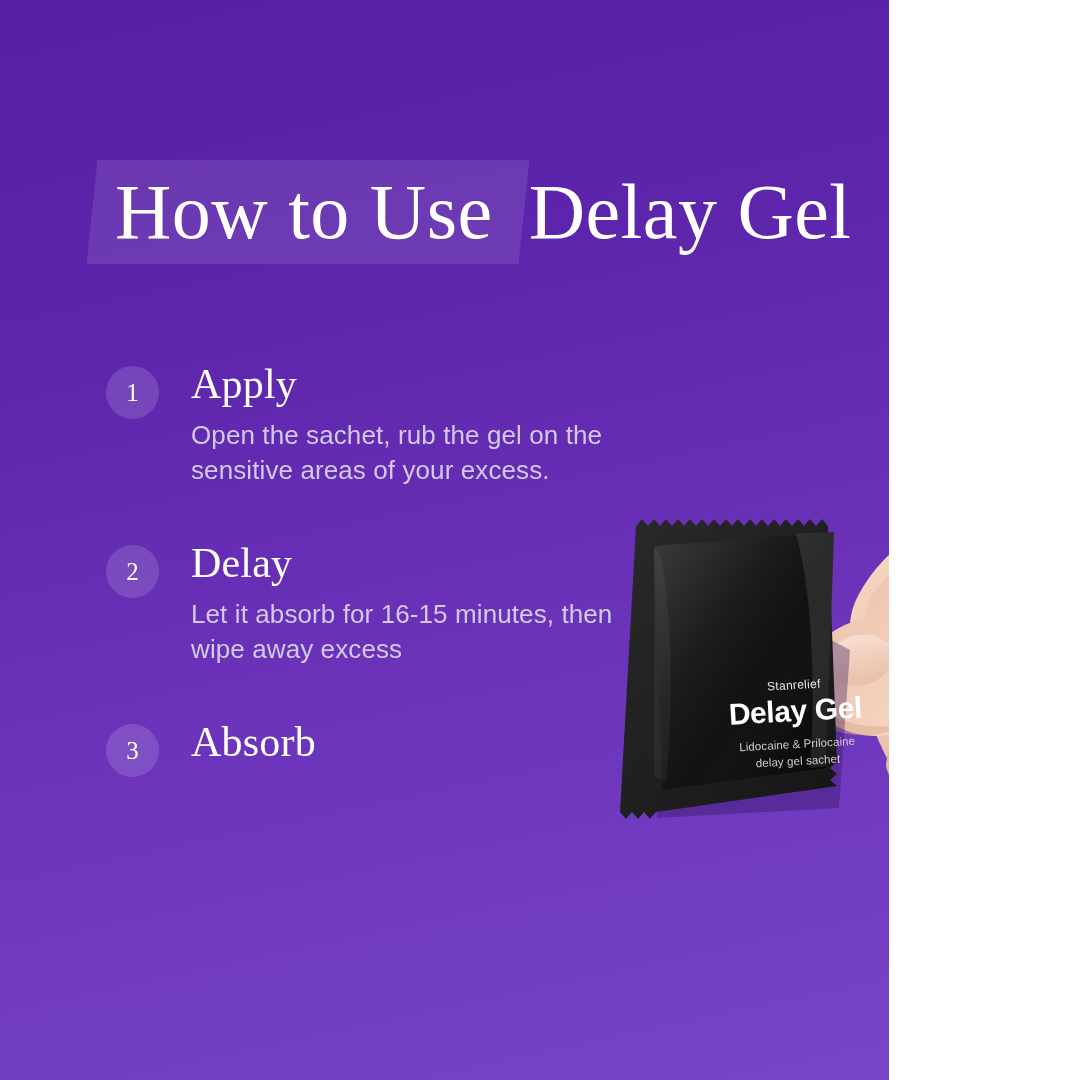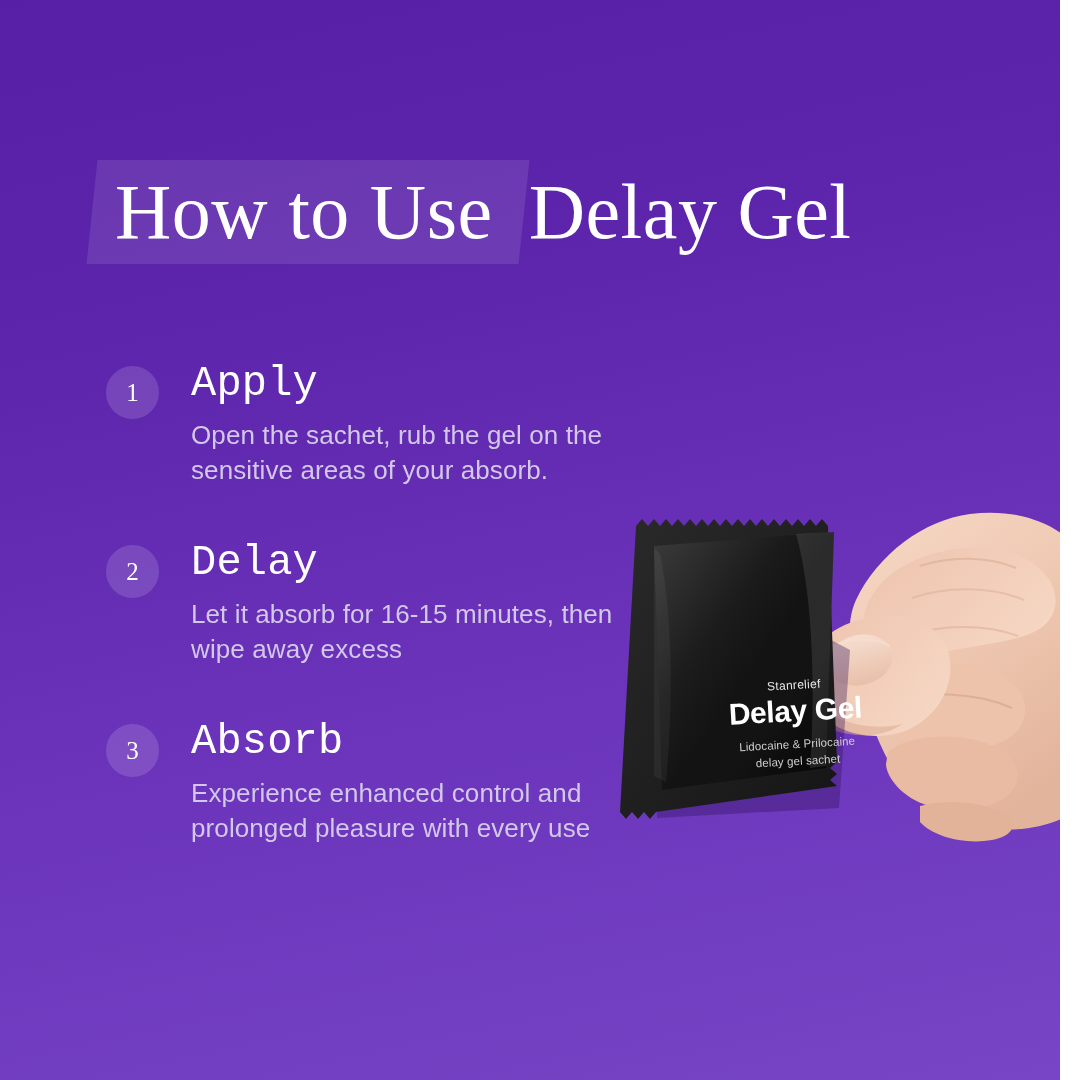--- a/index.html
+++ b/index.html
@@ -8,21 +8,21 @@
   }
   body {
     width: 1080px;
     height: 1080px;
     overflow: hidden;
     font-family: "Liberation Sans", sans-serif;
   }
 
   #poster {
     position: relative;
-    width: 1060px;
+    width: 889px;
     height: 1080px;
     background: linear-gradient(168deg, #571ea6 0%, #5d25ac 28%, #6b34bb 62%, #7745c6 100%);
     overflow: hidden;
   }
 
   
   .title-block {
     position: absolute;
     left: 88px;
     top: 160px;
@@ -82,21 +82,21 @@
     font-family: "Liberation Serif", "DejaVu Serif", serif;
     font-size: 25px;
     color: #ffffff;
     line-height: 1;
   }
 
   .step-body {
     margin-left: 85px;
   }
   .step-title {
-    font-family: Liberation Mono, monospace;
+    font-family: Liberation Serif, serif;
     font-size: 42px;
     font-weight: 400;
     color: #ffffff;
     line-height: 1.05;
     letter-spacing: 0.2px;
     margin: 0 0 12px 0;
   }
   .step-desc {
     font-family: "Liberation Sans", sans-serif;
     font-size: 26px;
@@ -170,41 +170,40 @@
   </div>
 
   <div class="steps">
 
     <div class="step">
       <div class="badge">
         <span class="badge-num">1</span>
       </div>
       <div class="step-body">
         <h2 class="step-title">Apply</h2>
-        <p class="step-desc">Open the sachet, rub the gel on the sensitive areas of your absorb.</p>
+        <p class="step-desc">Open the sachet, rub the gel on the sensitive areas of your excess.</p>
       </div>
     </div>
 
     <div class="step">
       <div class="badge">
         <span class="badge-num">2</span>
       </div>
       <div class="step-body">
         <h2 class="step-title">Delay</h2>
         <p class="step-desc">Let it absorb for 16-15 minutes, then wipe away excess</p>
       </div>
     </div>
 
     <div class="step">
       <div class="badge">
         <span class="badge-num">3</span>
       </div>
       <div class="step-body">
         <h2 class="step-title">Absorb</h2>
-        <p class="step-desc">Experience enhanced control and prolonged pleasure with every use</p>
       </div>
     </div>
 
   </div>
 
   <div class="product">
     <svg width="470" height="430" viewBox="0 0 470 430">
       <defs>
         <linearGradient id="skinG" x1="0" y1="0" x2="0.55" y2="1">
           <stop offset="0%" stop-color="#f6d9c6"></stop>

